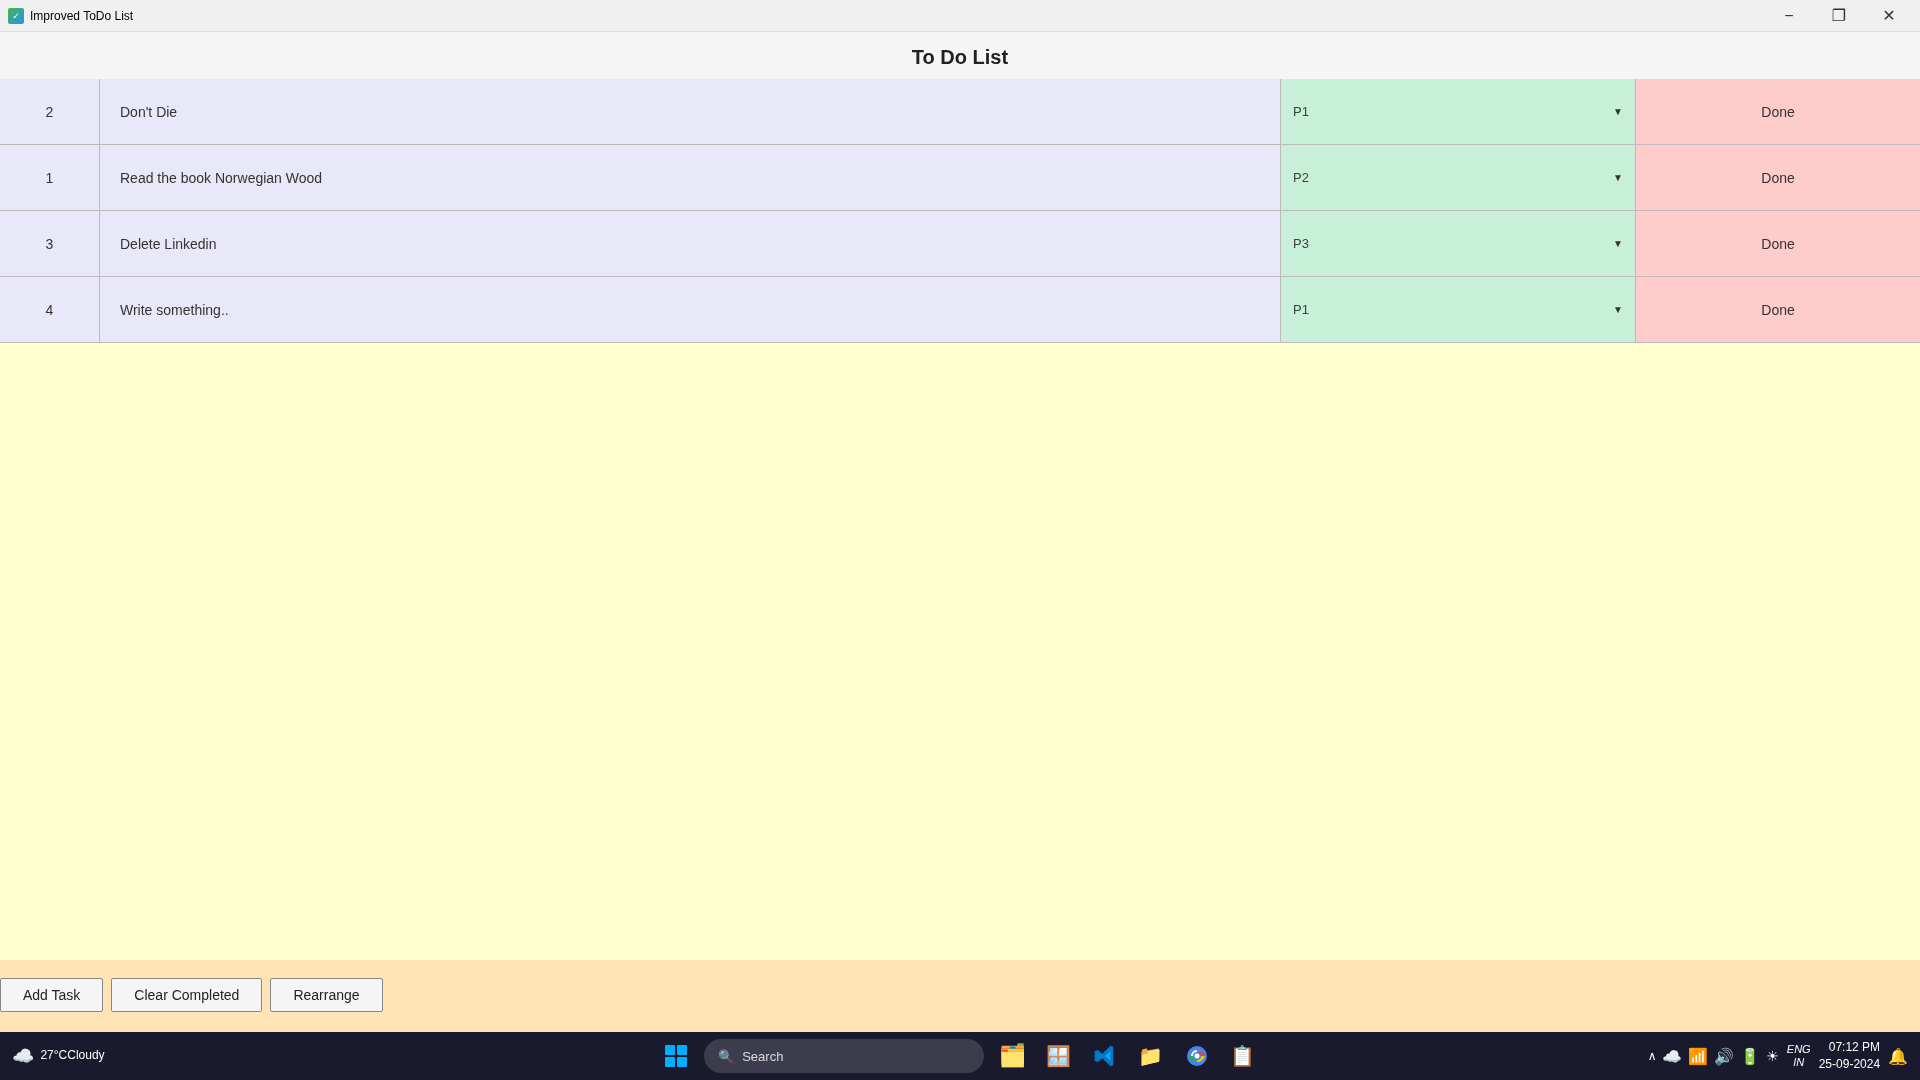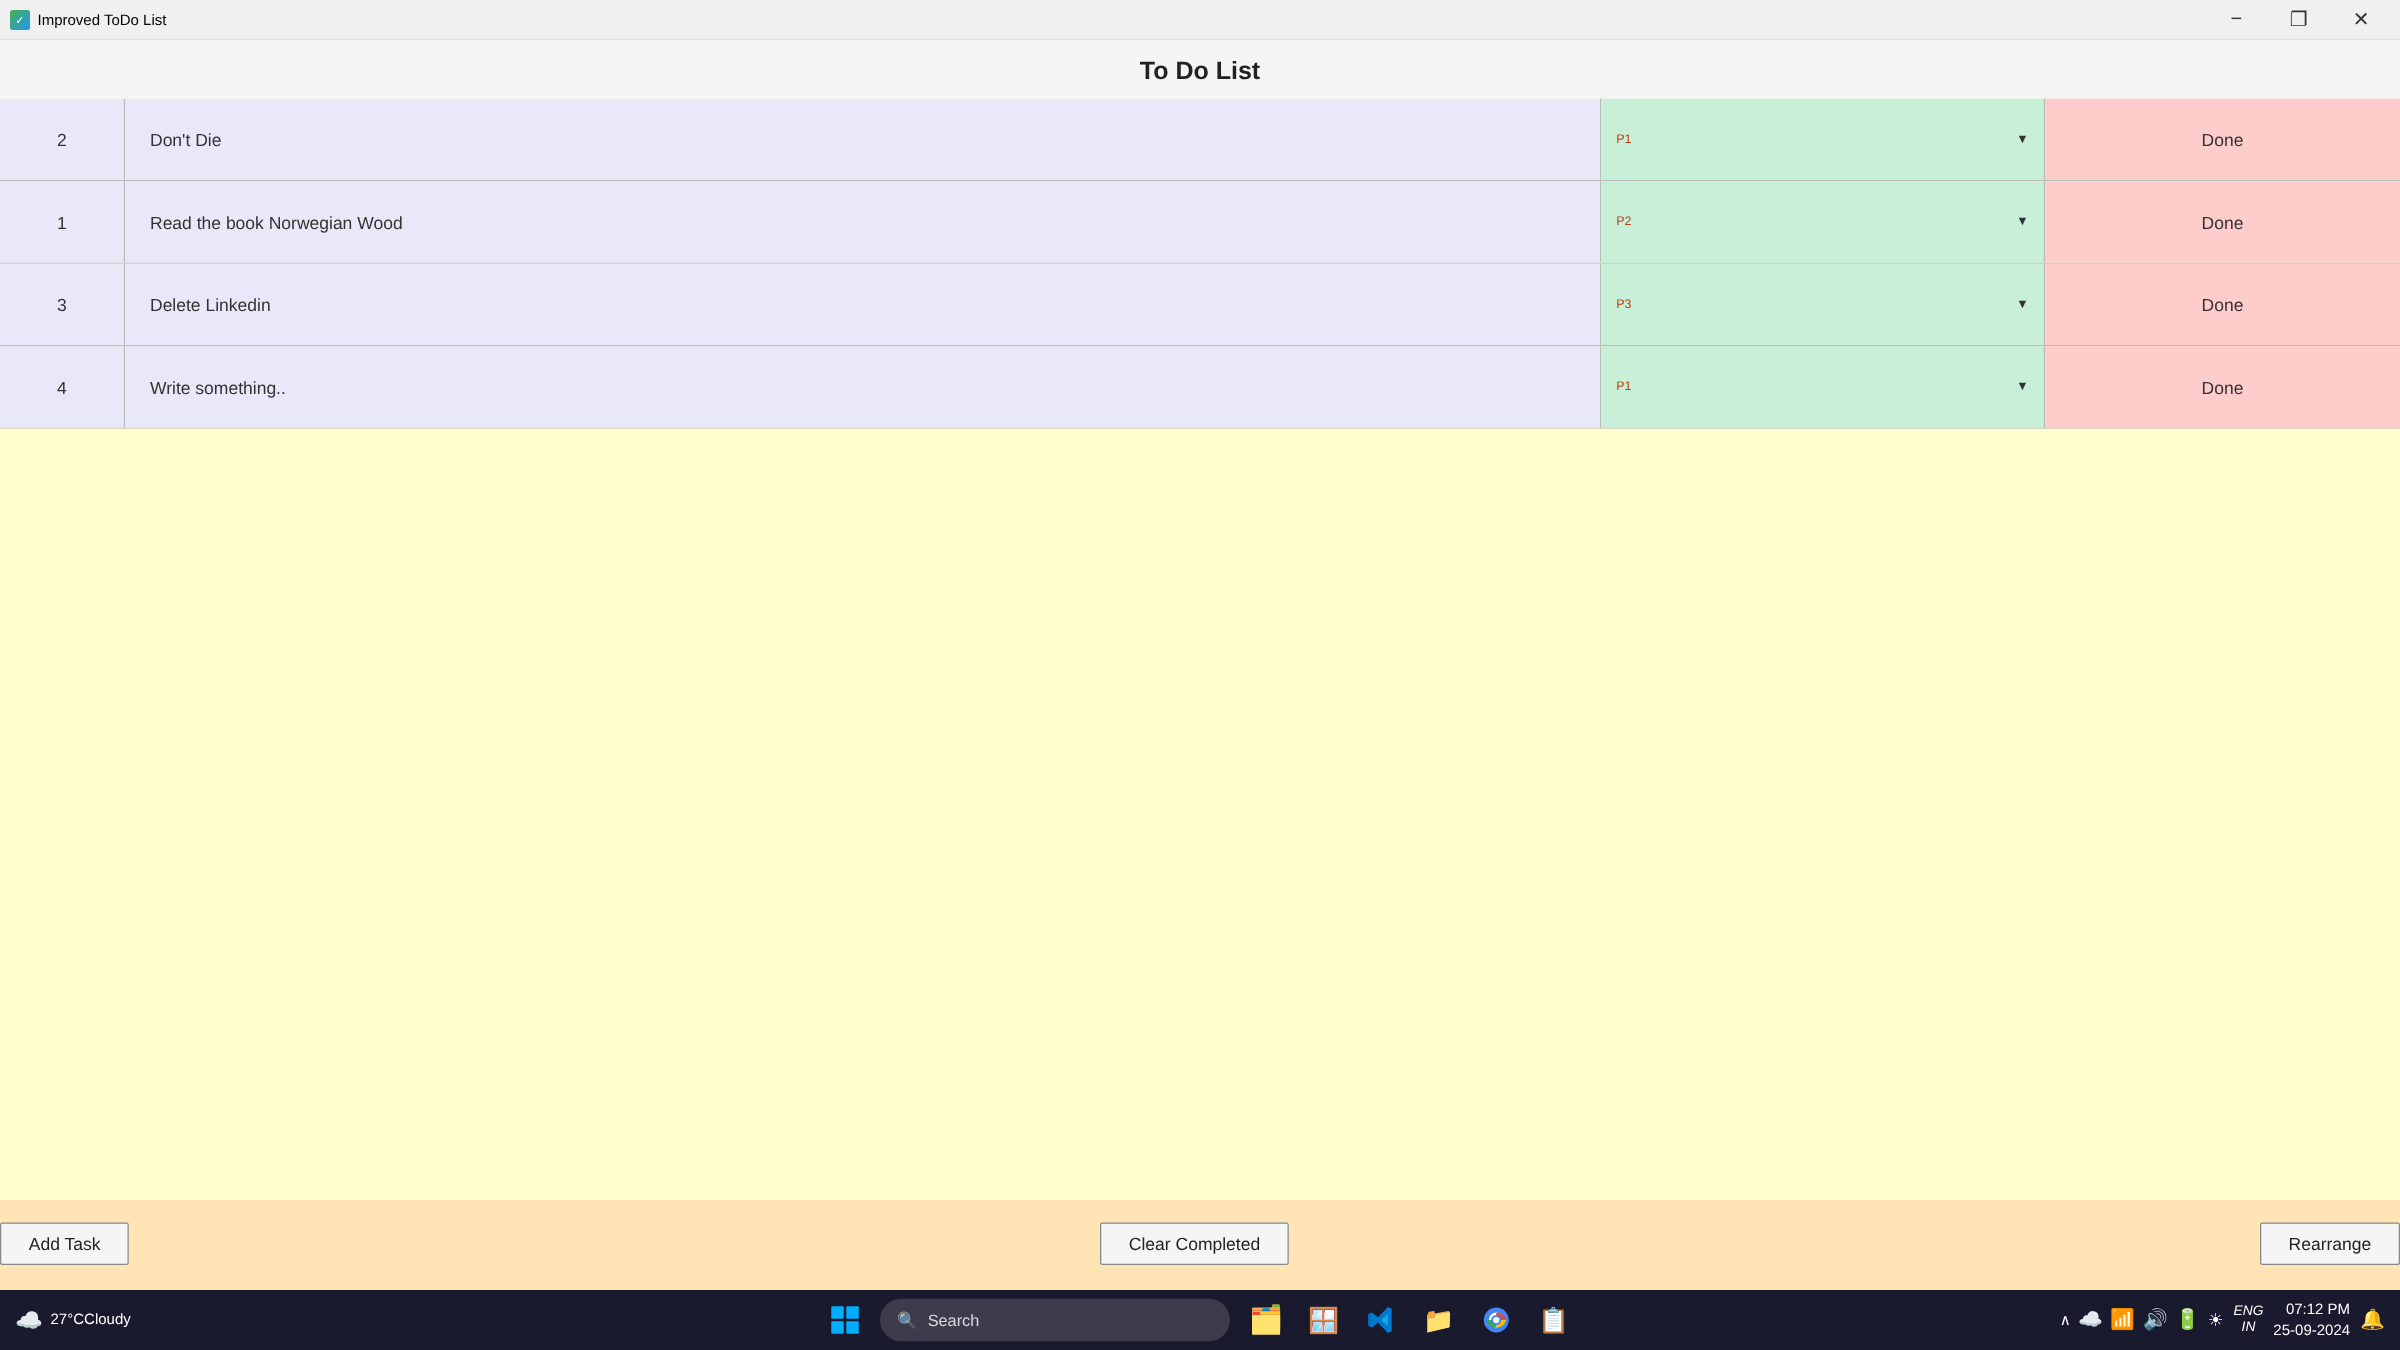--- a/index.html
+++ b/index.html
@@ -112,22 +112,22 @@
       background: #c8f0d8;
       border-right: 1px solid #bbb;
       flex-shrink: 0;
       position: relative;
     }
 
     .task-priority select {
       width: 100%;
       background: transparent;
       border: none;
-      font-size: 10px;
-      color: #c2410c;
+      font-size: 13px;
+      color: #404040;
       appearance: none;
       -webkit-appearance: none;
       cursor: pointer;
       outline: none;
     }
 
     .priority-dropdown-arrow {
       position: absolute;
       right: 12px;
       pointer-events: none;
@@ -152,21 +152,21 @@
     .main-area {
       flex: 1;
       background: #ffffd0;
     }
 
     
     .bottom-buttons {
       background: #ffe4b5;
       padding: 18px 0 20px;
       display: flex;
-      justify-content: space-between;
+      justify-content: flex-start;
       gap: 8px;
       flex-shrink: 0;
     }
 
     .action-btn {
       padding: 8px 22px;
       border: 1px solid #888;
       background: #f5f5f5;
       font-size: 14px;
       cursor: pointer;

